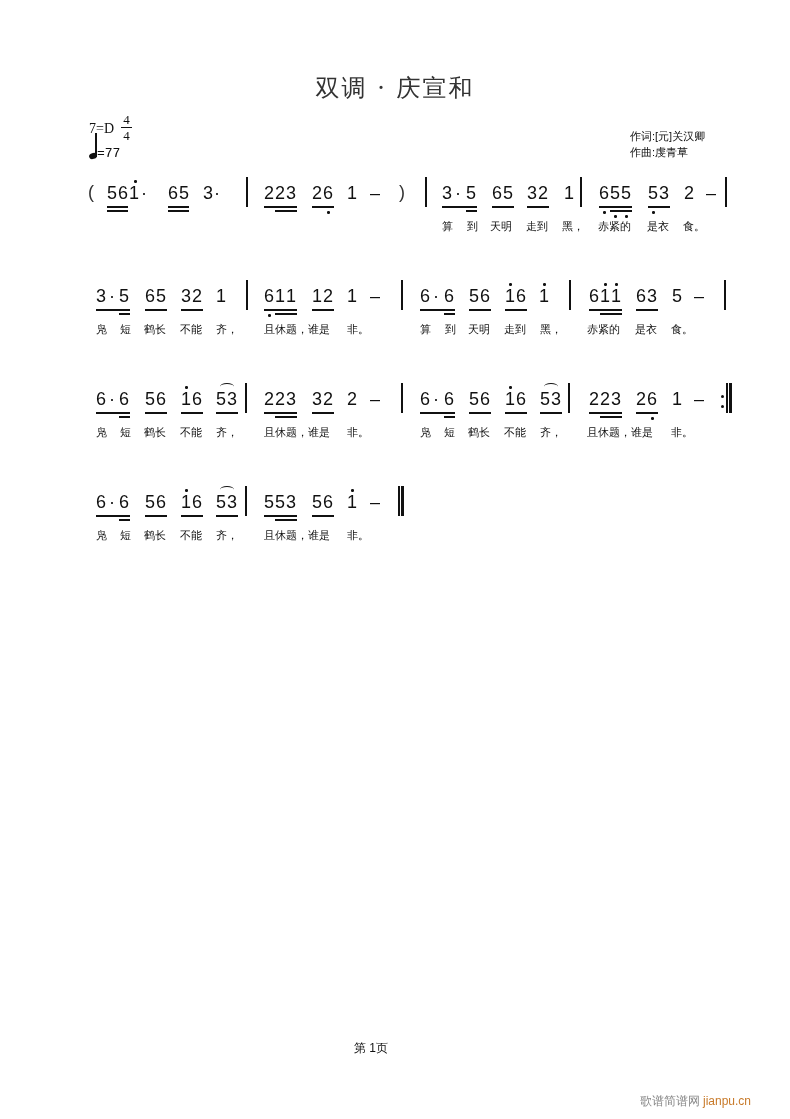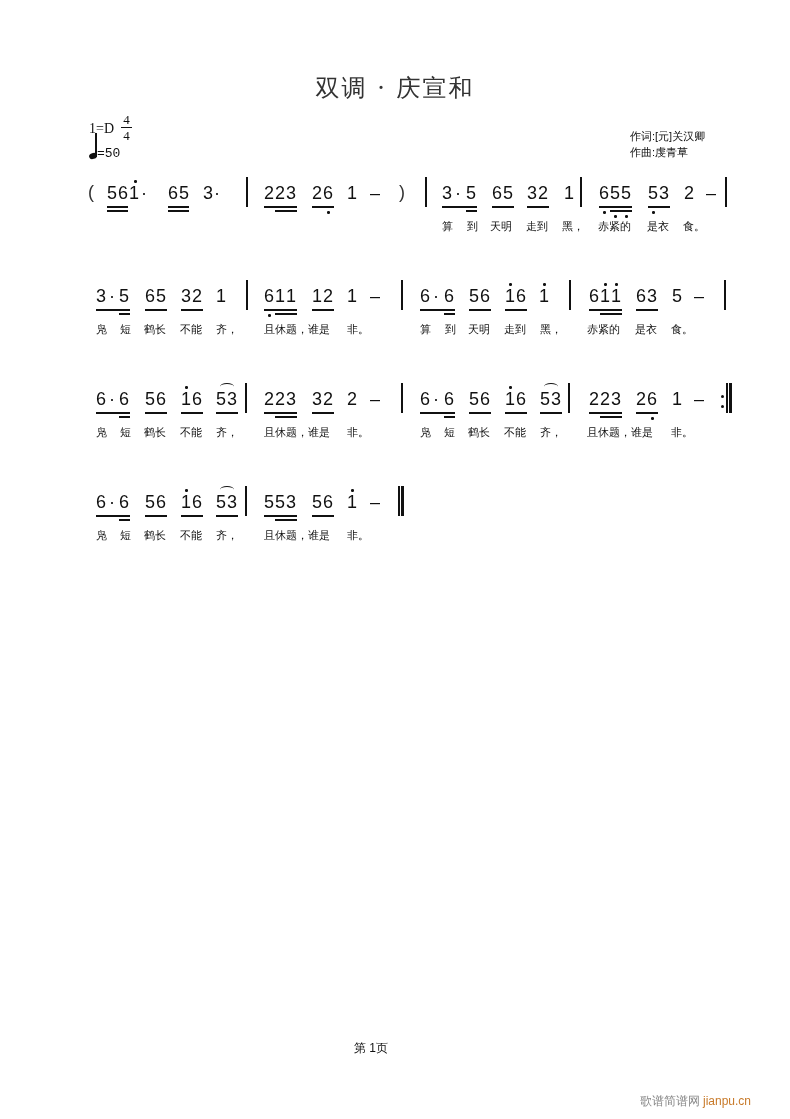--- a/index.html
+++ b/index.html
@@ -27,28 +27,28 @@
   .slur { position:absolute; width:14px; height:6px; border-top:1.5px solid #111; border-radius:50% 50% 0 0; }
   .footer { left:0; width:742px; top:1040px; text-align:center; font-size:12px; }
   .watermark { left:640px; top:1093px; font-size:12px; color:#888; }
   .watermark .en { color:#c87a2a; margin-left:3px; }
 </style>
 </head>
 <body>
 
 <div class="abs title">双调 · 庆宣和</div>
 
-<div class="abs key">1=D</div>
+<div class="abs key">7=D</div>
 <div class="abs timesig">
   <div>4</div>
   <div class="line"></div>
   <div>4</div>
 </div>
 <div class="abs tempo">
-  <span class="note-icon"><span class="stem"></span><span class="head"></span></span><span>=50</span>
+  <span class="note-icon"><span class="stem"></span><span class="head"></span></span><span>=77</span>
 </div>
 <div class="abs credits">
   <div>作词:[元]关汉卿</div>
   <div>作曲:虔青草</div>
 </div>
 
 <div class="abs row" style="top:183px;">
   <span class="paren" style="left:88px;">(</span>
   <span class="note" style="left:107px;">5</span>
   <span class="note" style="left:118px;">6</span>

